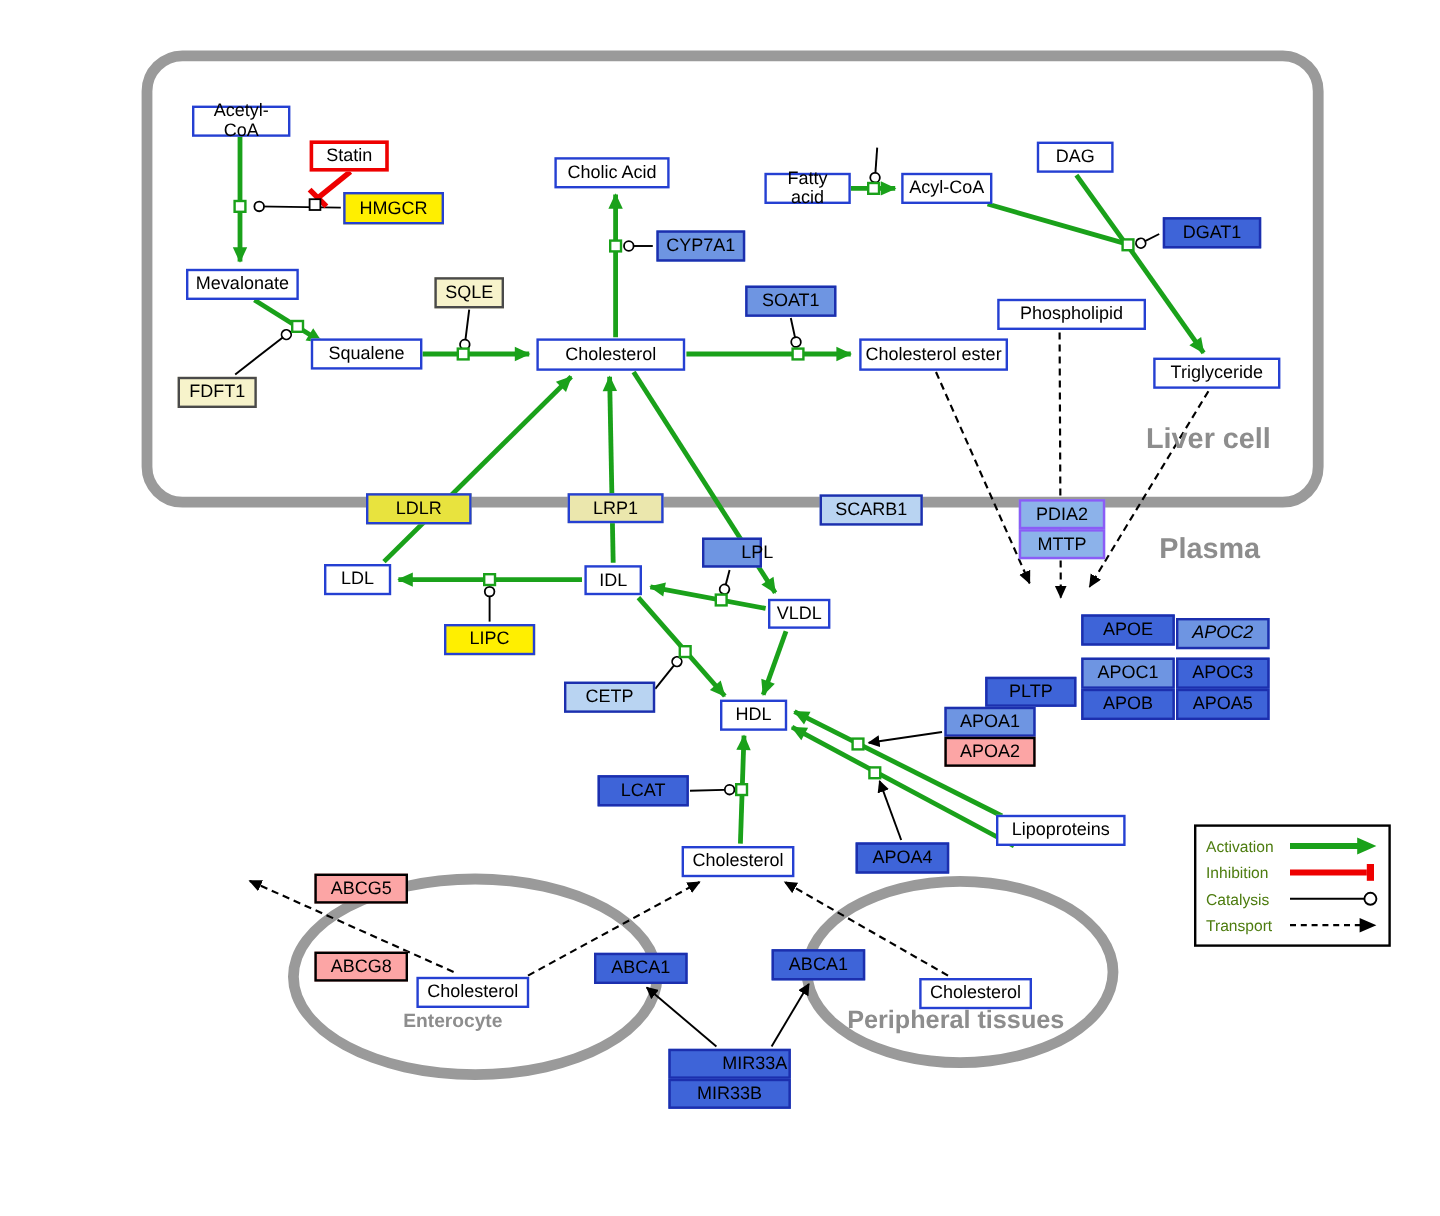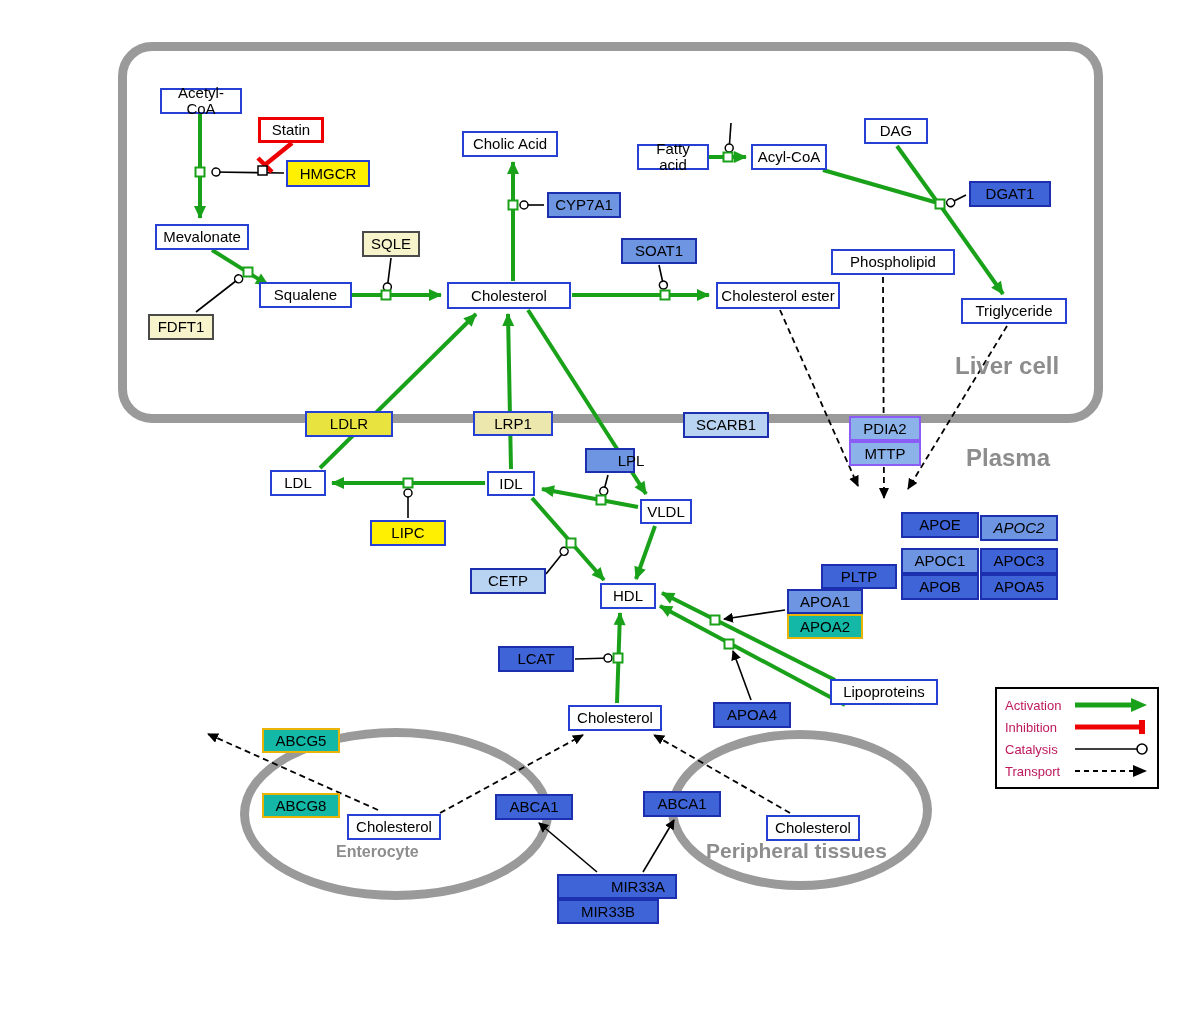--- a/index.html
+++ b/index.html
@@ -23,35 +23,35 @@
   .metabolite   { background:#ffffff; border:2px solid #2540d2; }
   .drug         { background:#ffffff; border:3px solid #ee0000; }
   .yellowBright { background:#ffef00; border:2px solid #2540d2; }
   .yellow       { background:#e8e33e; border:2px solid #2540d2; }
   .cream        { background:#f7f3cb; border:2px solid #4a4a4a; }
   .khaki        { background:#ebe7ad; border:2px solid #2540d2; }
   .blueStrong   { background:#3e64d8; border:2px solid #1c2fae; }
   .blueMid      { background:#6e95e2; border:2px solid #1c2fae; }
   .blueMidLight { background:#8cb2ea; border:2px solid #8b5cf6;margin-top:33px; }
   .blueLight    { background:#b9d4f2; border:2px solid #1c2fae; }
-  .blueDark     { background:#14b8a6; border:2px solid #eab308; }
+  .blueDark     { background:#fca5a5; border:2px solid #000000; }
   .compartment-label {
     position:absolute; font-weight:bold; color:#8d8d8d; pointer-events:none;
   }
   #liver-label { left:955px; top:352px; font-size:24px; }
   #plasma-label { left:966px; top:444px; font-size:24px; }
   #enterocyte-label { left:336px; top:843px; font-size:16px; }
   #peripheral-label { left:706px; top:839px; font-size:21px; }
   #legend {
     position:absolute; left:995px; top:687px; width:164px; height:102px;
     background:#fff; border:2px solid #000; padding:6px 8px;
     display:flex; flex-direction:column; justify-content:space-between;
   }
   .legend-row { display:flex; align-items:center; justify-content:space-between; height:20px; }
-  .legend-row span { font-size:13px; color:#be185d; }
+  .legend-row span { font-size:13px; color:#4d7c0f; }
 </style>
 </head>
 <body>
 
 <div id="stage">
 
   <div id="liver-cell-shape" class="compartment"></div>
   <div id="enterocyte-shape" class="compartment"></div>
   <div id="peripheral-shape" class="compartment"></div>
 
@@ -189,21 +189,21 @@
       <div class="node blueStrong" style="left: 980px; top: 548px; width: 78px; height: 26px;">APOC3</div>
       <div class="node blueStrong" style="left: 901px; top: 574px; width: 78px; height: 26px;">APOB</div>
       <div class="node blueStrong" style="left: 980px; top: 574px; width: 78px; height: 26px;">APOA5</div>
       <div class="node metabolite" style="left: 568px; top: 705px; width: 94px; height: 26px;">Cholesterol</div>
       <div class="node blueDark" style="left: 262px; top: 728px; width: 78px; height: 25px;">ABCG5</div>
       <div class="node blueDark" style="left: 262px; top: 753px; width: 78px; height: 25px; margin-top: 40px;">ABCG8</div>
       <div class="node metabolite" style="left: 347px; top: 814px; width: 94px; height: 26px;">Cholesterol</div>
       <div class="node blueStrong" style="left: 495px; top: 794px; width: 78px; height: 26px;">ABCA1</div>
       <div class="node blueStrong" style="left: 643px; top: 791px; width: 78px; height: 26px;">ABCA1</div>
       <div class="node metabolite" style="left: 766px; top: 815px; width: 94px; height: 26px;">Cholesterol</div>
-      <div class="node blueStrong" style="left: 557px; top: 874px; width: 120px; height: 25px; padding-left: 44px;">MIR33A</div>
+      <div class="node blueStrong" style="left: 557px; top: 874px; width: 102px; height: 25px; padding-left: 44px;">MIR33A</div>
       <div class="node blueStrong" style="left: 557px; top: 899px; width: 102px; height: 25px;">MIR33B</div>
     </div>
 
   <div id="liver-label" class="compartment-label">Liver cell</div>
   <div id="plasma-label" class="compartment-label">Plasma</div>
   <div id="enterocyte-label" class="compartment-label">Enterocyte</div>
   <div id="peripheral-label" class="compartment-label">Peripheral tissues</div>
 
   <div id="legend">
     <div class="legend-row">

